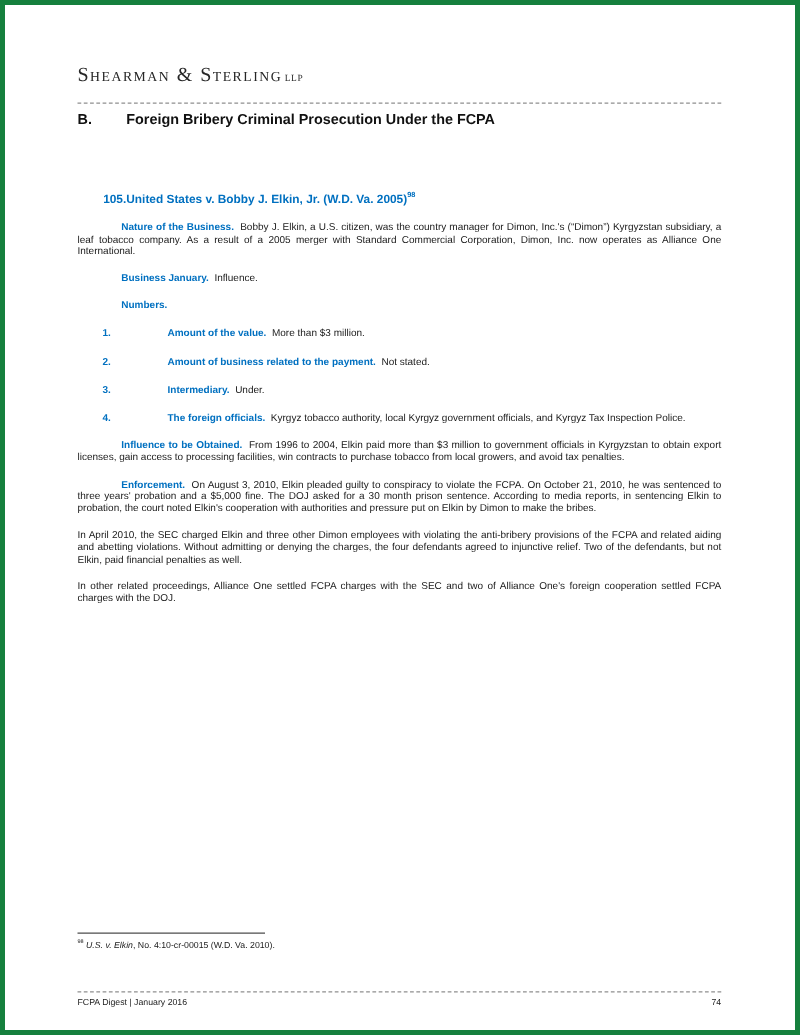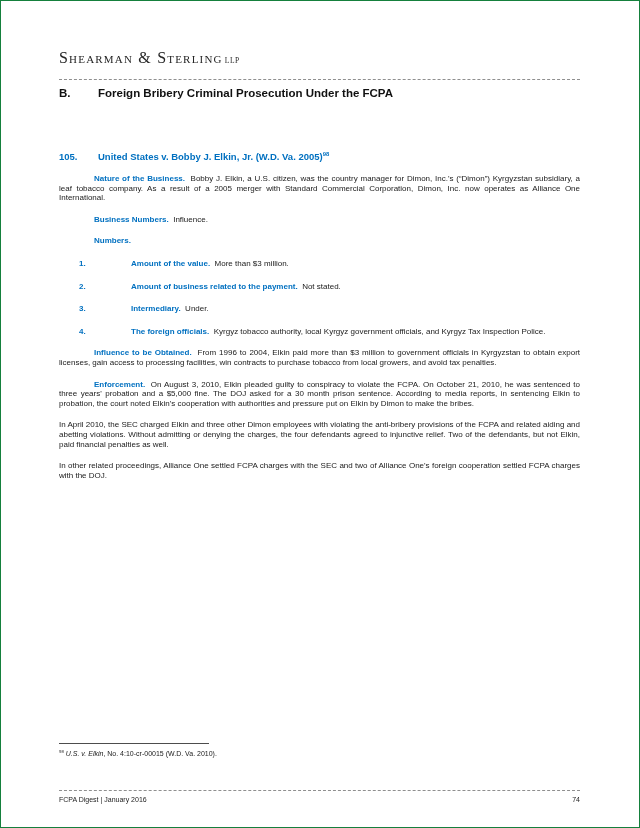--- a/index.html
+++ b/index.html
@@ -6,21 +6,21 @@
     --blue:#0070C0;
     --ink:#1a1a1a;
     --rule:#8f8f8f;
   }
   html,body{margin:0;padding:0;background:#ffffff;}
   .page{
     position:relative;
     width:640px;height:828px;
     box-sizing:border-box;
     background:#ffffff;
-    border:1px solid #15803d;
+    border:4px solid #15803d;
     font-family:"Liberation Sans", sans-serif;
     color:var(--ink);
     overflow:hidden;
   }
   .content{position:absolute;left:58px;right:59px;top:0;}
 
   
   .logo{
     margin-top:48px;
     font-family:"Liberation Serif", serif;
@@ -52,21 +52,21 @@
   }
   .sec-label{width:39px;flex-shrink:0;}
 
   .case-heading{
     margin-top:52px;
     display:flex;
     font-weight:bold;
     font-size:9.5px;
     color:var(--blue);
   }
-  .case-num{width:39px;flex-shrink:0;}
+  .case-num{width:39px;flex-shrink:0;text-align:right;}
   sup.ref{font-size:.62em;vertical-align:super;line-height:0;}
 
   p.body-para{
     margin:12px 0 0 0;
     font-size:8px;
     line-height:1.2;
     text-align:justify;
   }
   .lead{color:var(--blue);font-weight:bold;padding-left:35px;}
 
@@ -120,21 +120,21 @@
       <span class="sec-title">Foreign Bribery Criminal Prosecution Under the FCPA</span>
     </div>
 
     <div class="case-heading">
       <span class="case-num">105.</span>
       <span><span>United States v. Bobby J. Elkin, Jr. (W.D. Va. 2005)</span><sup class="ref">98</sup></span>
     </div>
 
     <p class="body-para"><span class="lead">Nature of the Business.</span>&nbsp; <span>Bobby J. Elkin, a U.S. citizen, was the country manager for Dimon, Inc.'s (“Dimon”) Kyrgyzstan subsidiary, a leaf tobacco company.  As a result of a 2005 merger with Standard Commercial Corporation, Dimon, Inc. now operates as Alliance One International.</span></p>
 
-    <p class="body-para"><span class="lead">Business Numbers.</span>&nbsp; <span>Influence.</span></p>
+    <p class="body-para"><span class="lead">Business January.</span>&nbsp; <span>Influence.</span></p>
 
     <p class="body-para"><span class="lead">Numbers.</span></p>
 
     <div>
       <div class="list-item">
         <span class="num">1.</span>
         <span class="li-body"><span class="lead">Amount of the value.</span>&nbsp; <span>More than $3 million.</span></span>
       </div>
       <div class="list-item">
         <span class="num">2.</span>

